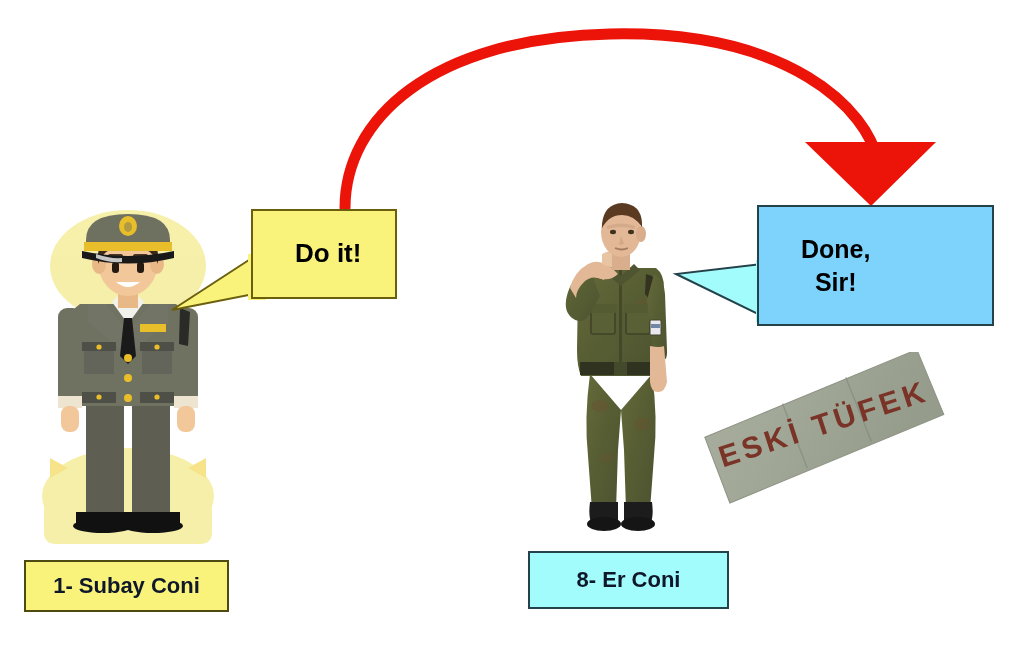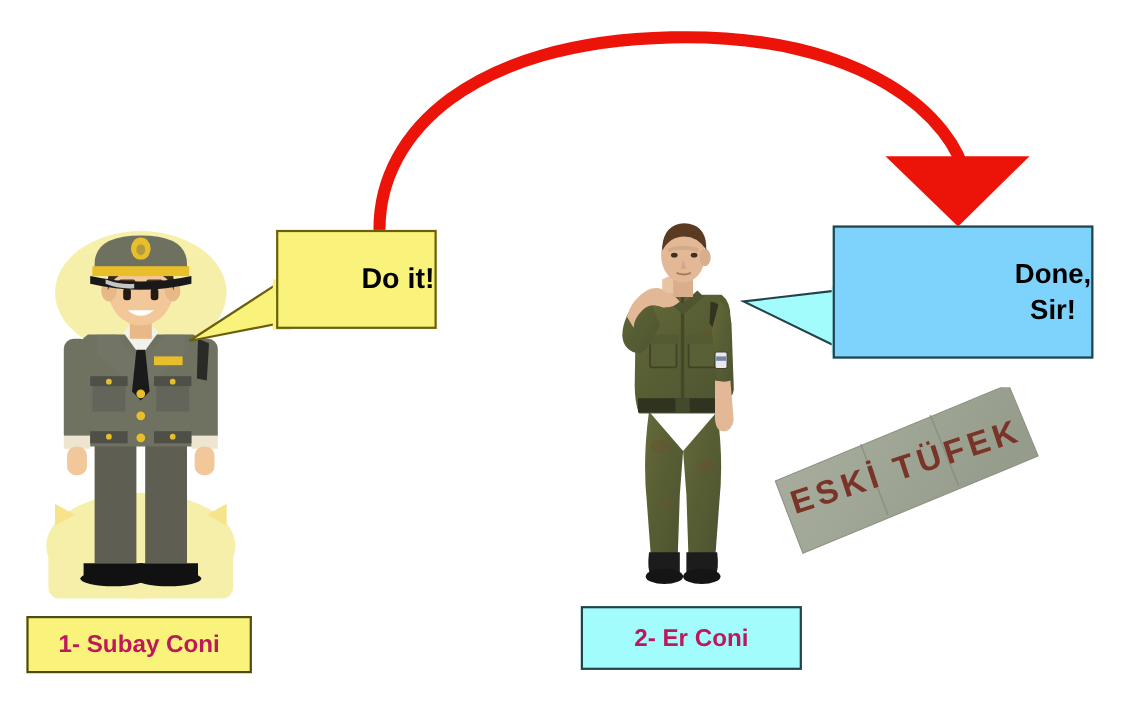--- a/index.html
+++ b/index.html
@@ -18,26 +18,27 @@
     background: #ffffff;
     overflow: hidden;
   }
 
   
   .bubble {
     position: absolute;
     box-sizing: border-box;
     display: flex;
     align-items: center;
-    justify-content: flex-end;
+    justify-content: flex-start;
     text-align: center;
     font-weight: bold;
     color: #000000;
     line-height: 1.30;
     z-index: 40;
+    padding-left: 42px;
   }
   .bubble-yellow {
     left: 251px; top: 209px;
     width: 146px; height: 90px;
     background: #FAF37B;
     border: 2px solid #6b5f0e;
     font-size: 26px;
   }
   .bubble-cyan {
     left: 757px; top: 205px;
@@ -52,21 +53,21 @@
 
   
   .plate {
     position: absolute;
     box-sizing: border-box;
     display: flex;
     align-items: center;
     justify-content: center;
     font-weight: bold;
     font-size: 22px;
-    color: #be185d;
+    color: #0f172a;
     z-index: 45;
   }
   .plate-yellow {
     left: 24px; top: 560px;
     width: 205px; height: 52px;
     background: #FAF37B;
     border: 2px solid #4f4a10;
   }
   .plate-cyan {
     left: 528px; top: 551px;
@@ -298,16 +299,16 @@
       <span>Done,</span><br>
       <span>Sir!</span>
     </span>
   </div>
 
   <div class="plate plate-yellow">
     <span>1- Subay Coni</span>
   </div>
 
   <div class="plate plate-cyan">
-    <span>2- Er Coni</span>
+    <span>8- Er Coni</span>
   </div>
 
 </div>
 
 </body></html>

